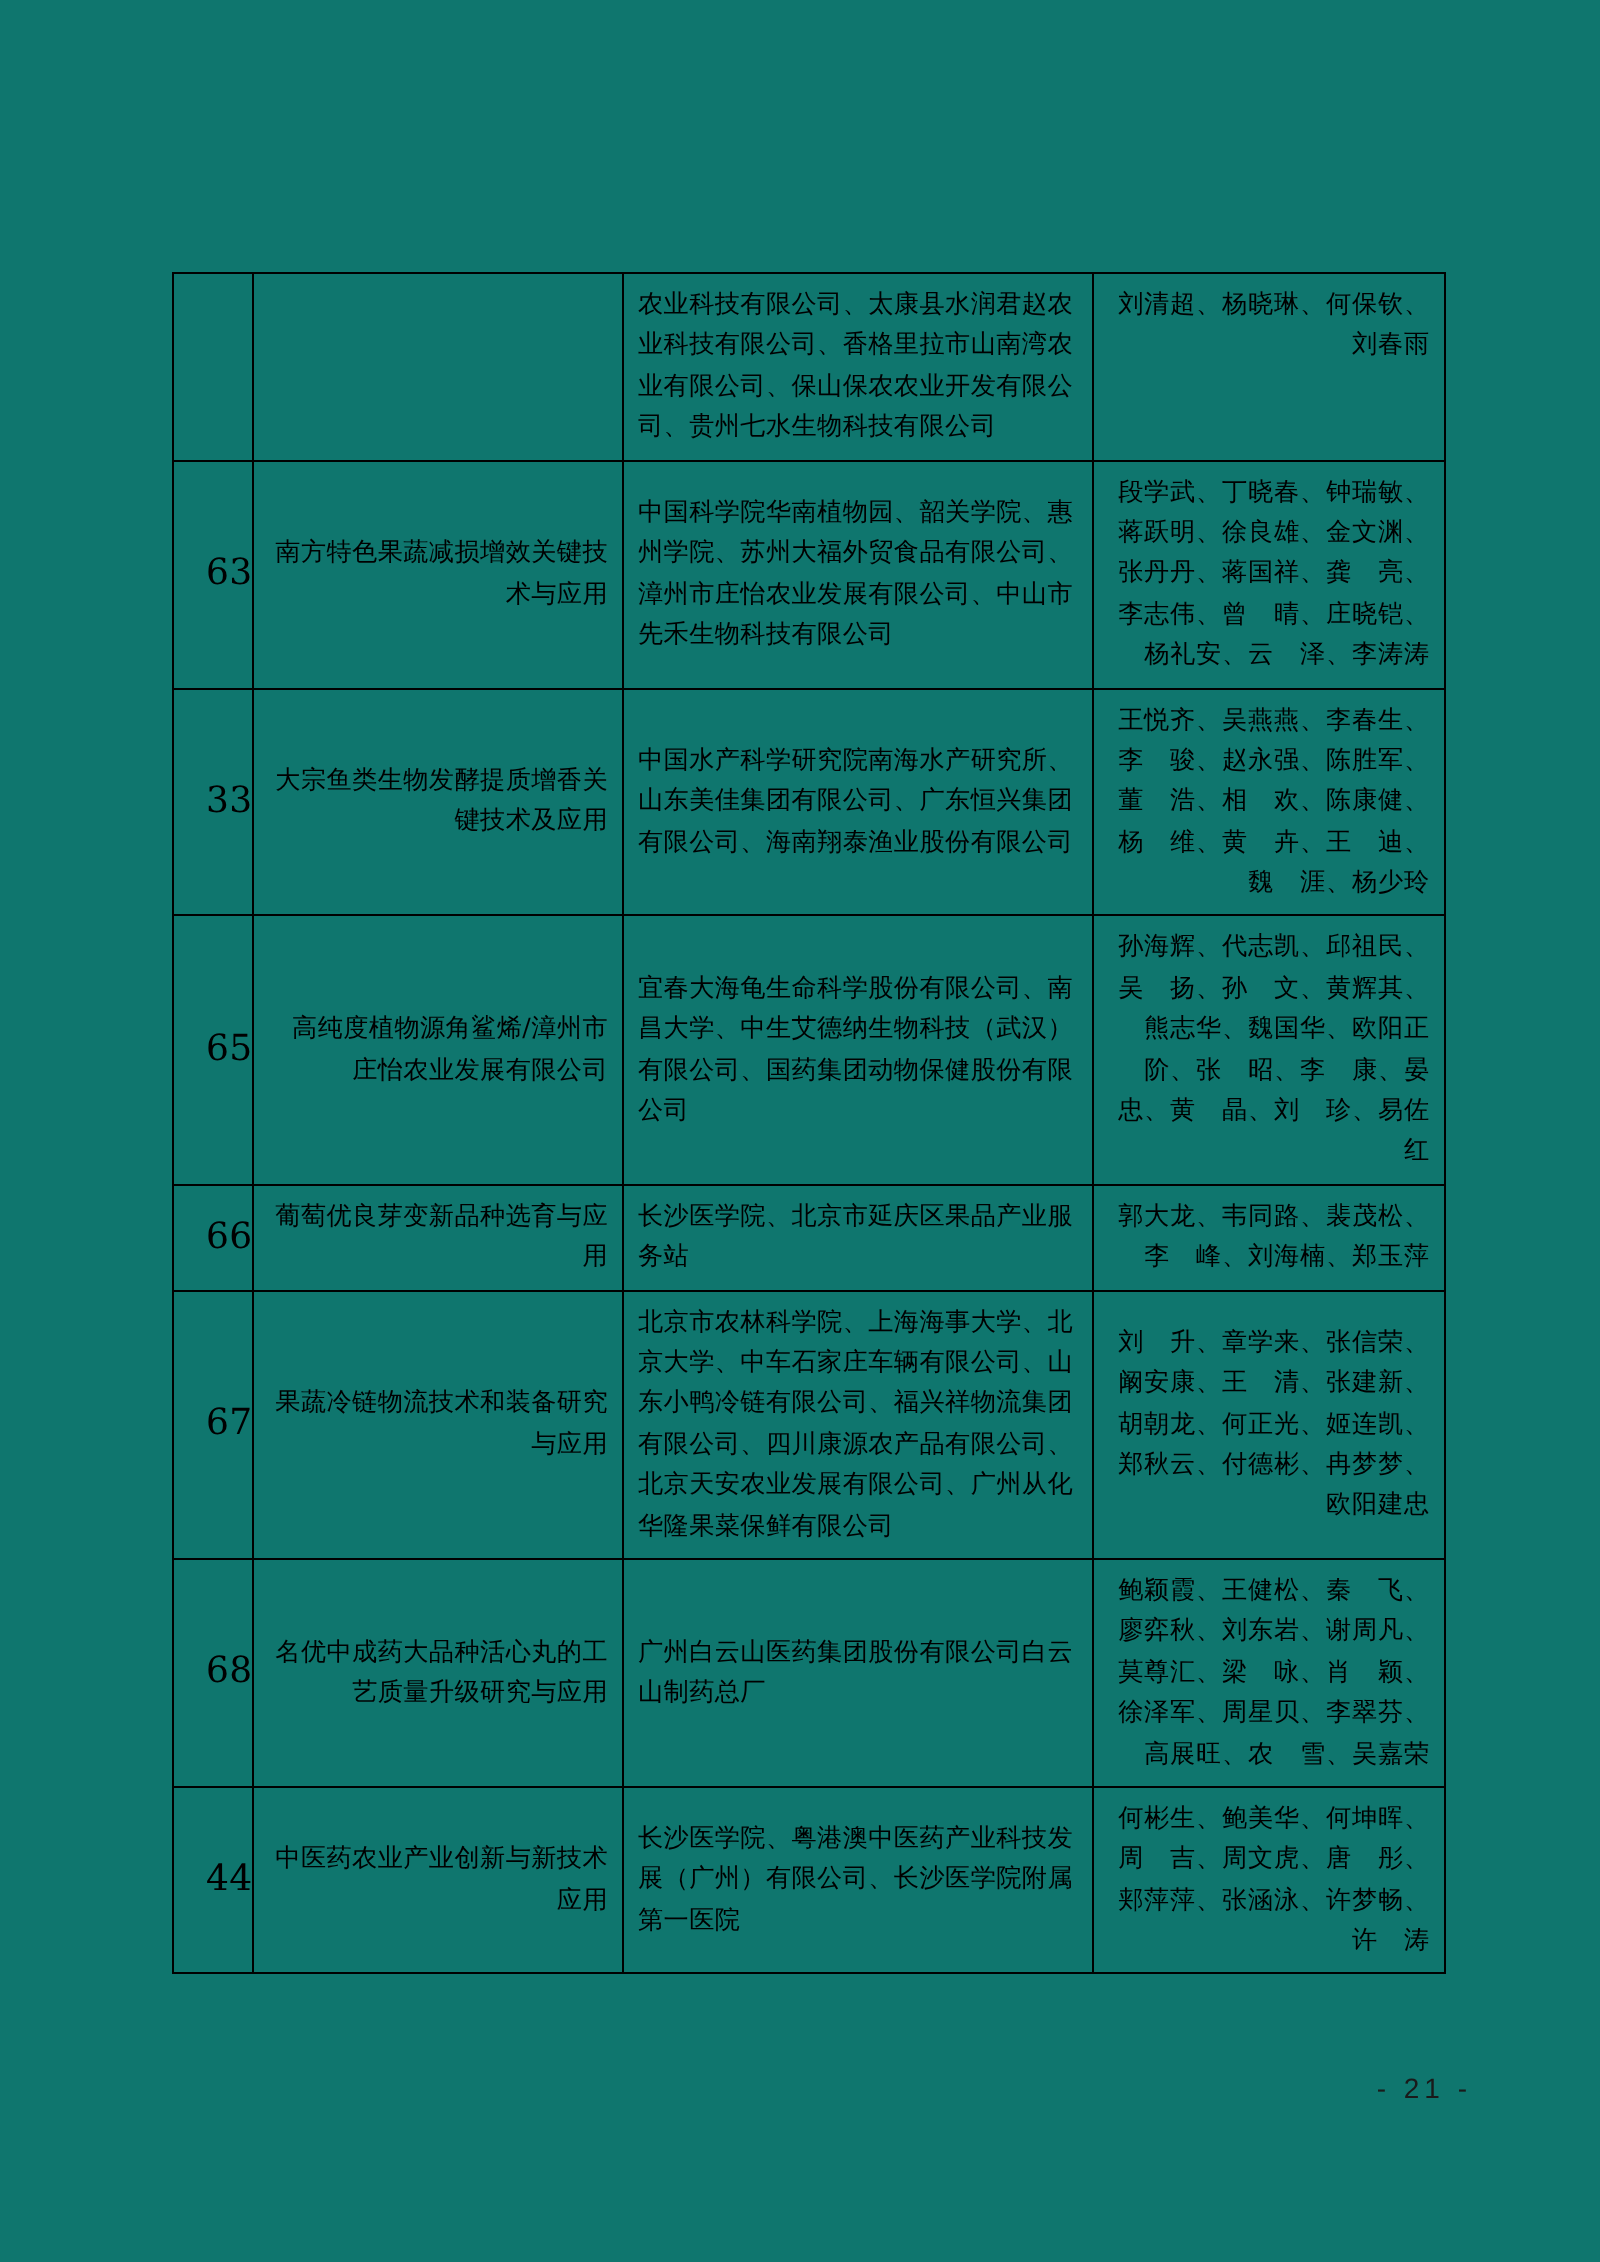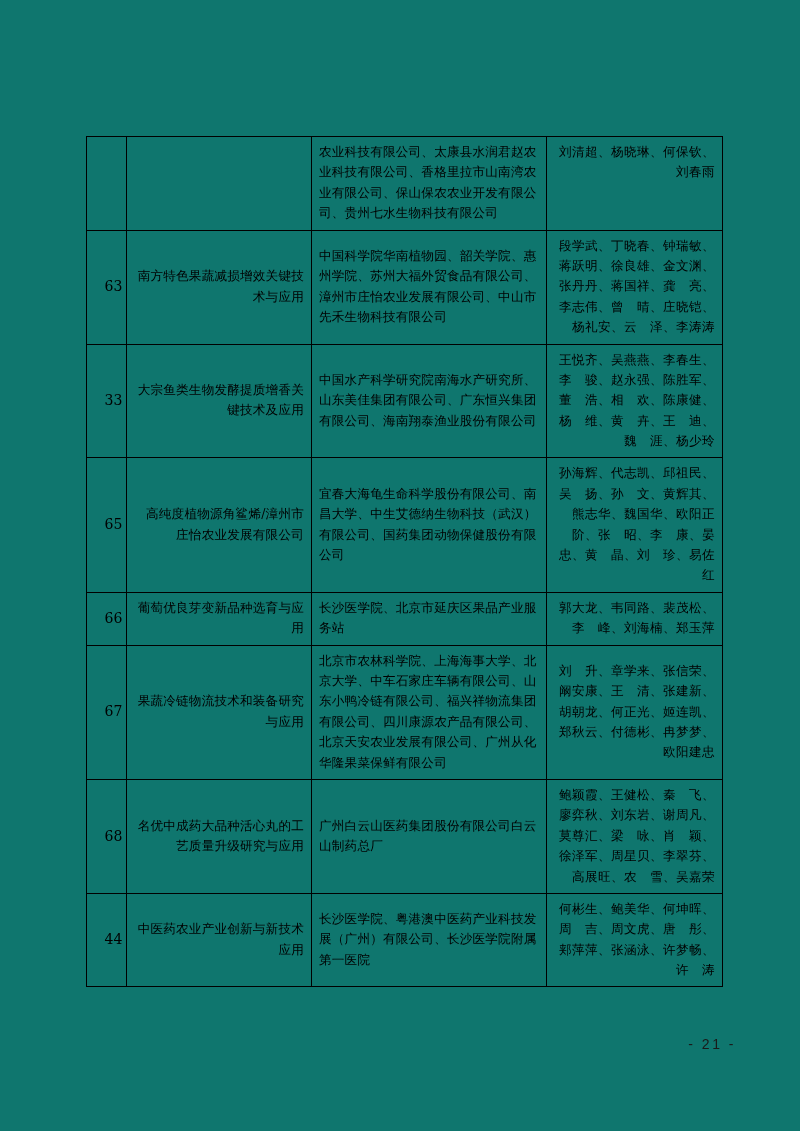--- a/index.html
+++ b/index.html
@@ -43,21 +43,21 @@
   }
   col.c-num   { width: 40px;  }
   col.c-title { width: 185px; }
   col.c-org   { width: 235px; }
   col.c-names { width: 176px; }
 
   td.num {
     text-align: center;
     vertical-align: middle;
     font-family: "DejaVu Serif", "Liberation Serif", serif;
-    font-size: 14px;
+    font-size: 18px;
     padding-left: 16px;
     padding-right: 2px;
   }
   td.title {
     text-align: right;
     vertical-align: middle;
   }
   td.org {
     text-align: left;
     vertical-align: middle;

